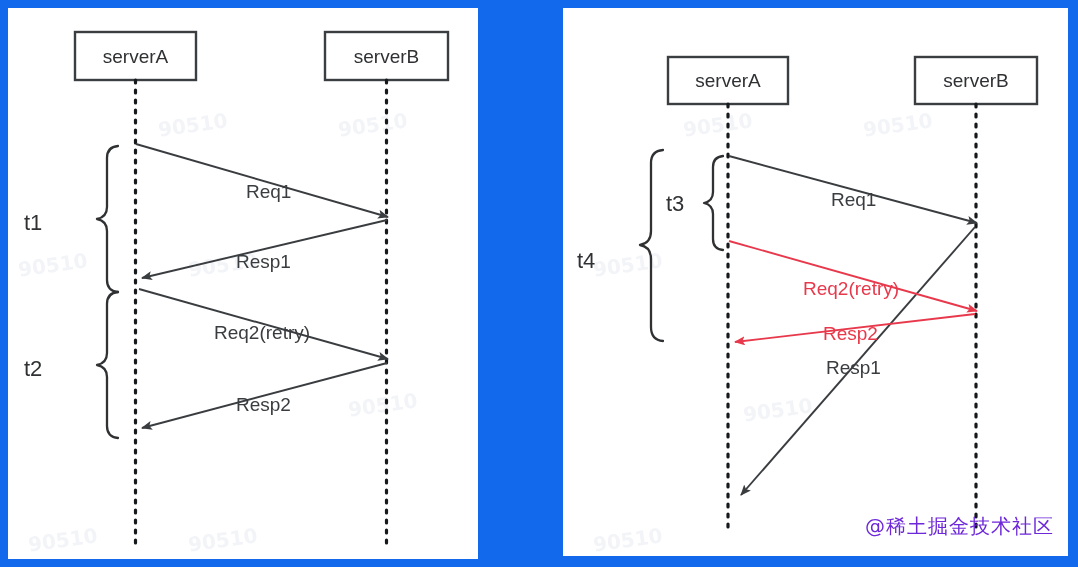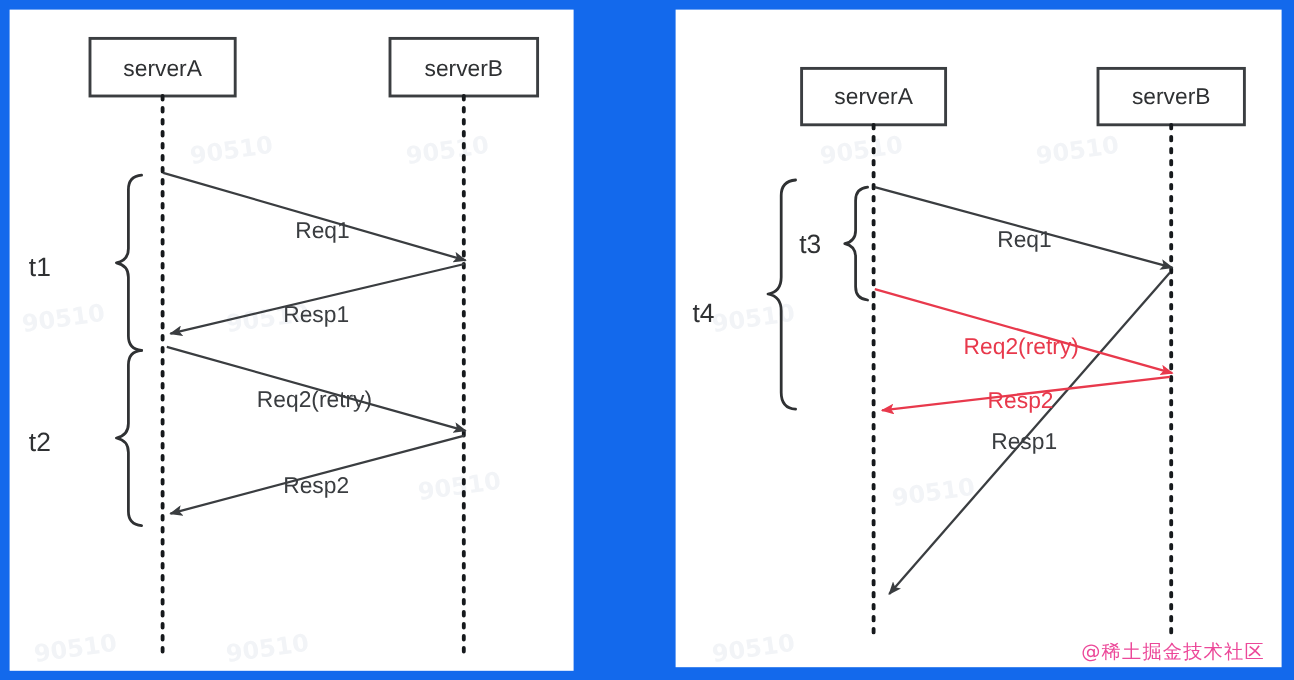--- a/index.html
+++ b/index.html
@@ -31,23 +31,23 @@
     left: 0;
     top: 0;
     width: 100%;
     height: 100%;
     overflow: visible;
   }
 
   .wm-credit {
     position: absolute;
     right: 14px;
-    bottom: 2px;
-    font-size: 16px;
-    color: #ec4899;
+    bottom: 16px;
+    font-size: 20px;
+    color: #6d28d9;
     letter-spacing: 1px;
     font-family: "DejaVu Sans", sans-serif;
     white-space: nowrap;
   }
 
   .bg-wm {
     position: absolute;
     color: #f2f4f7;
     font-size: 20px;
     font-weight: bold;

